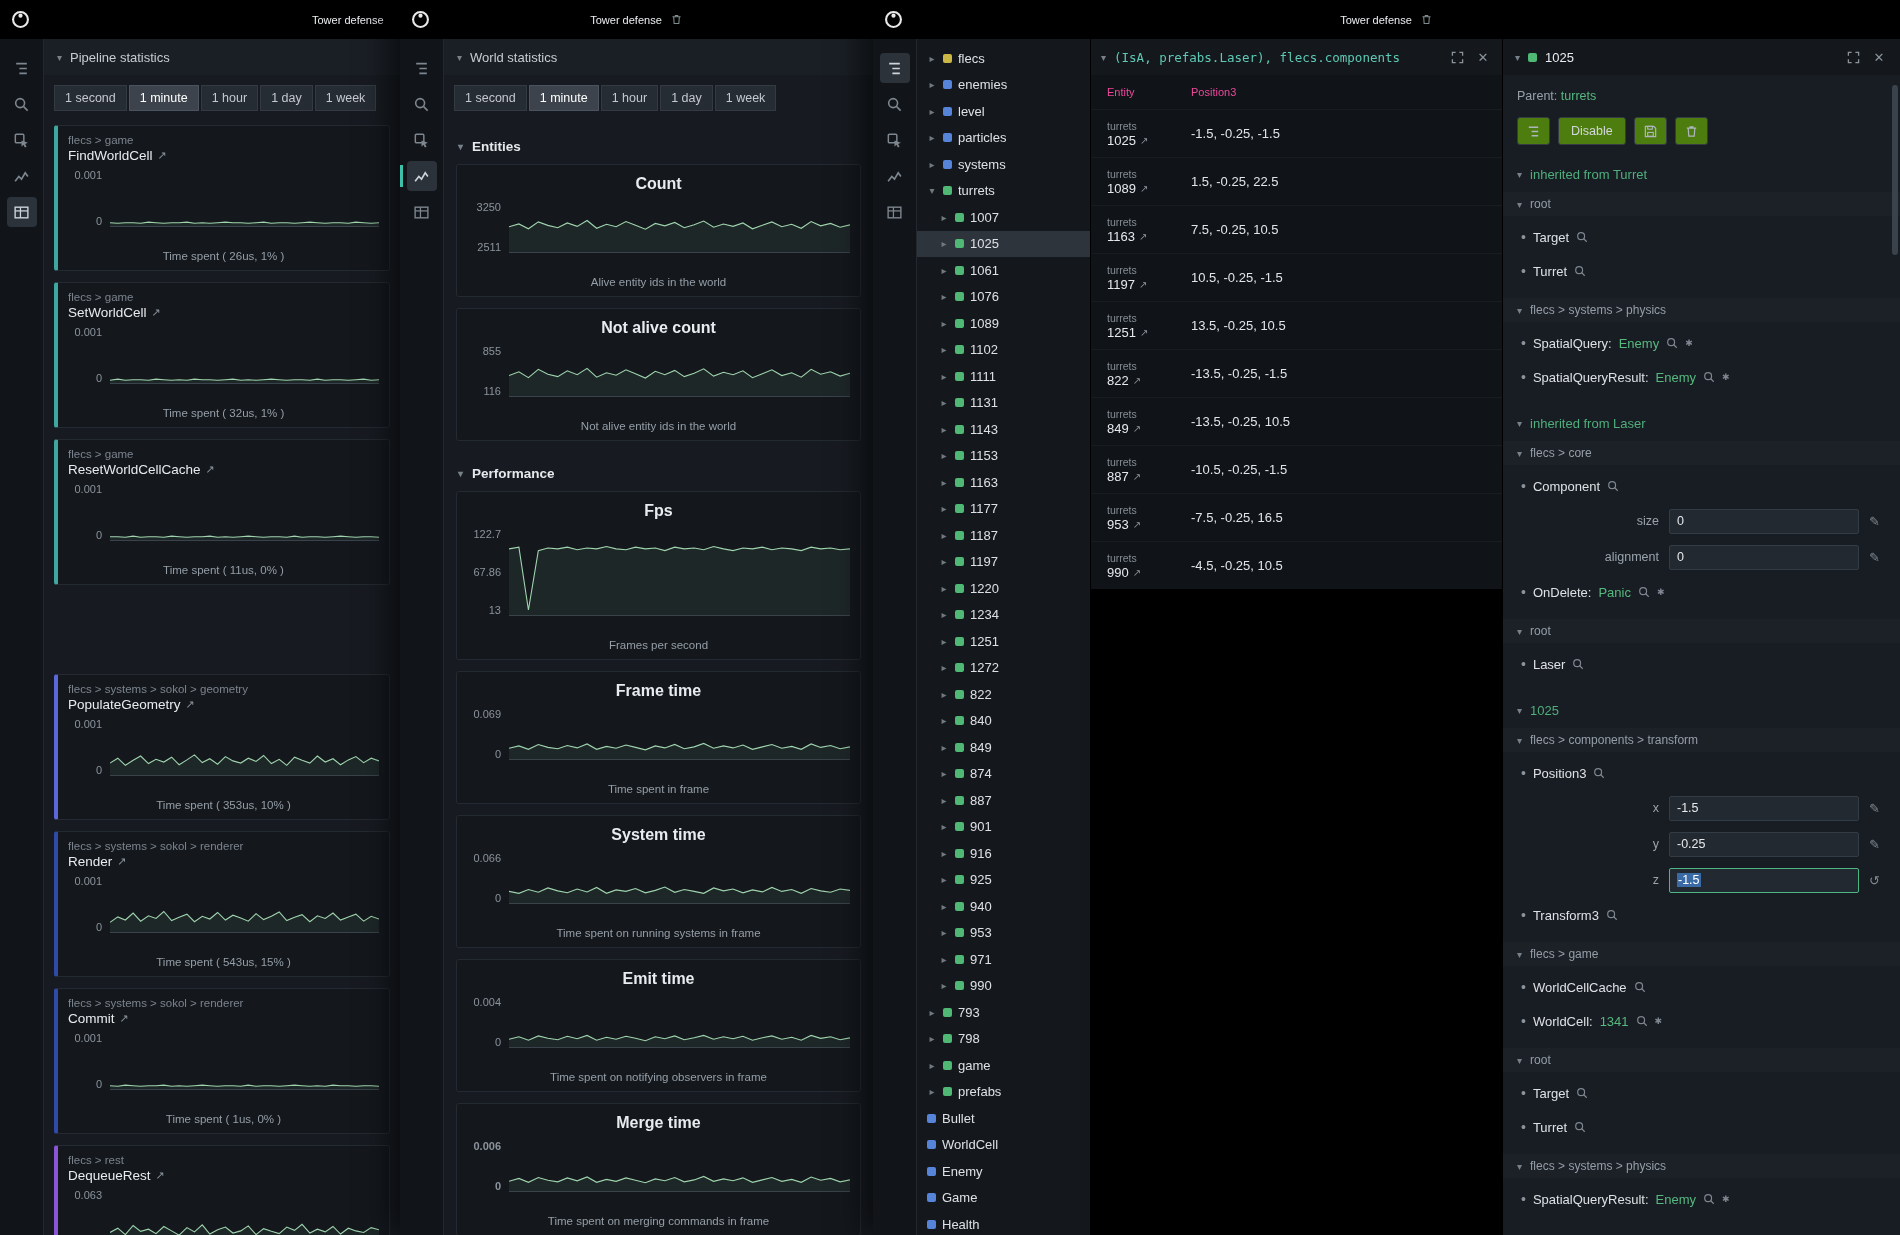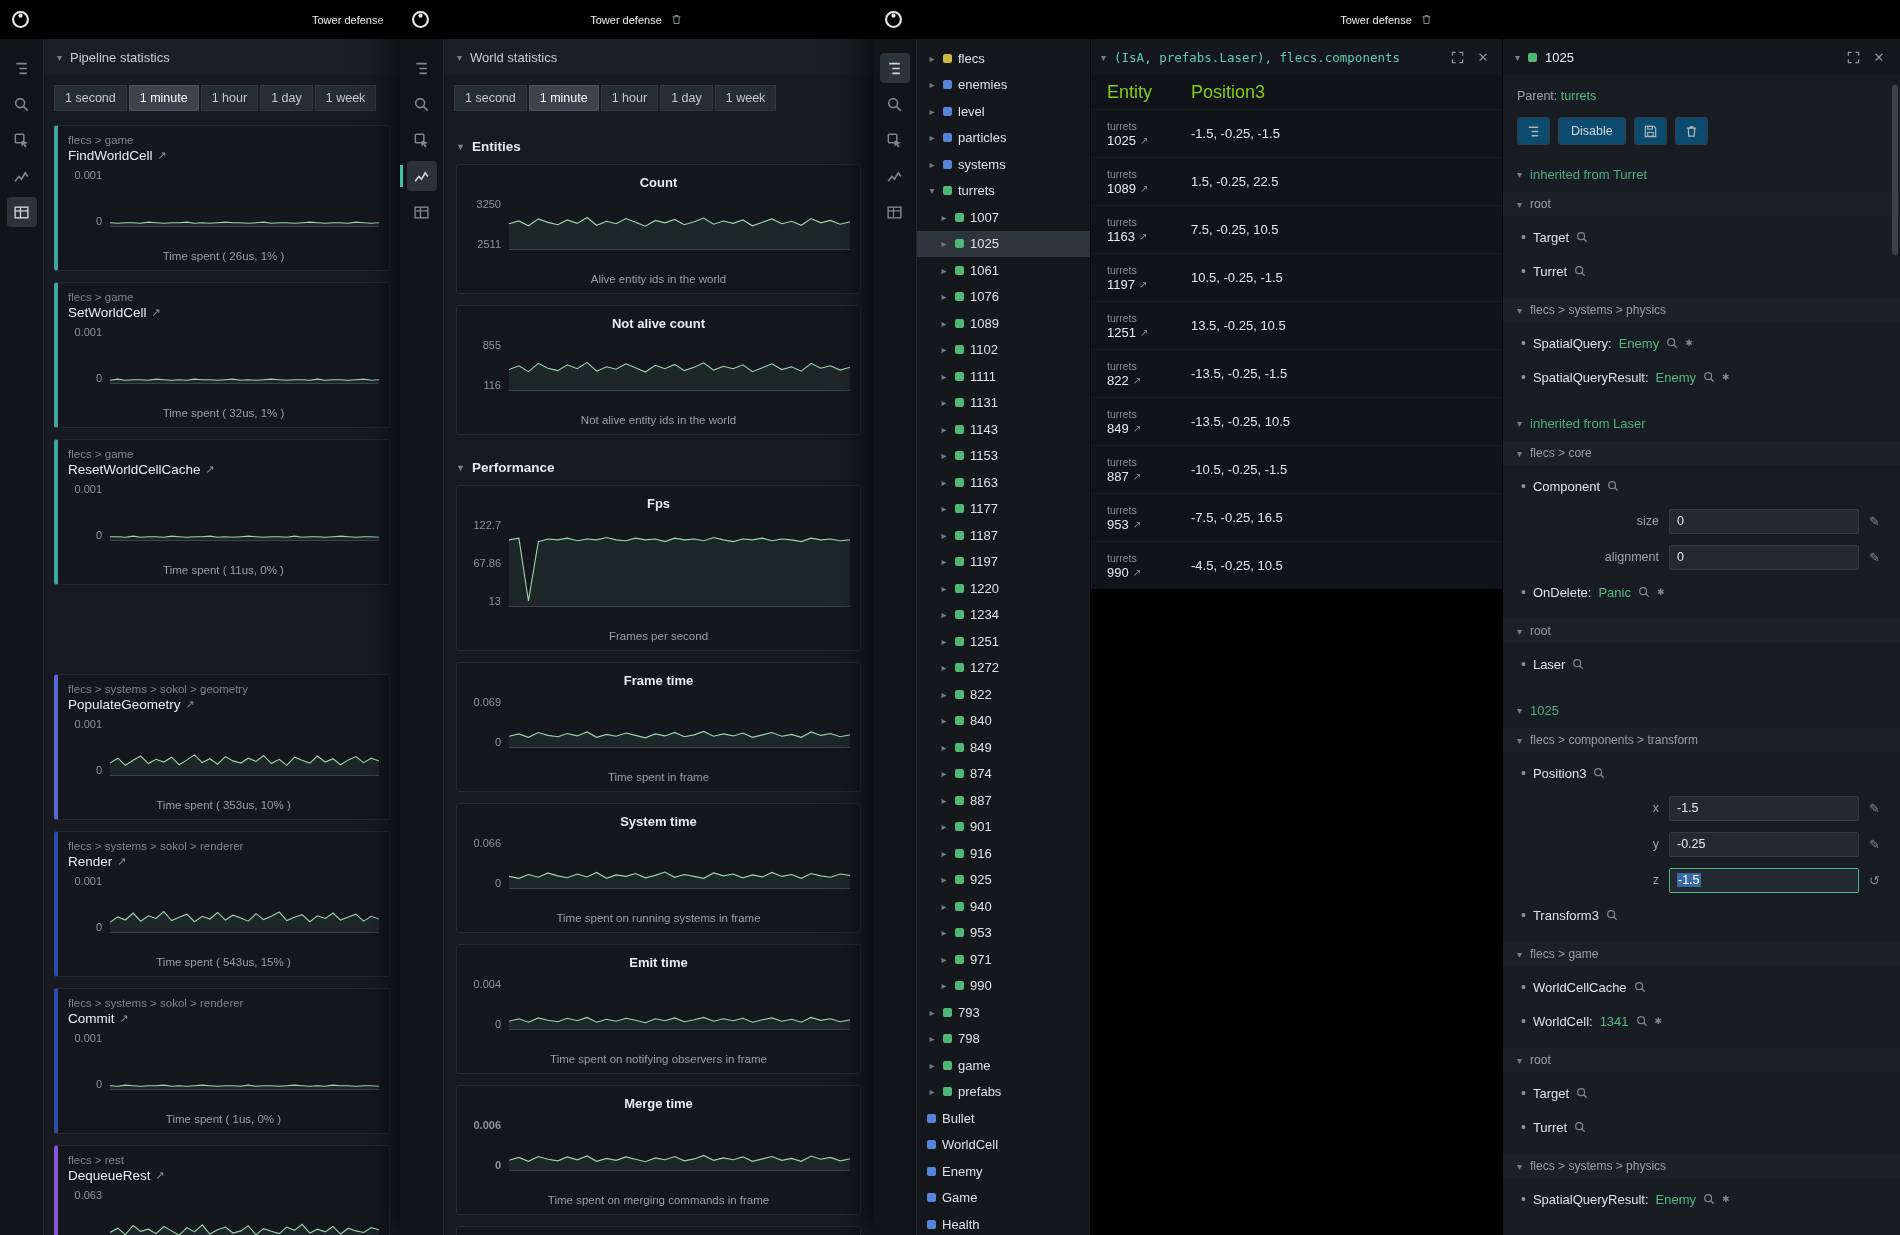--- a/index.html
+++ b/index.html
@@ -29,21 +29,21 @@
   .chev{color:#78808a;font-size:10px;}
   .ranges{display:flex;gap:2px;padding:10px;flex:none;}
   .range-btn{background:#262c33;border:1px solid #333a42;color:#c3c9cf;font-size:12.5px;padding:5px 10px;cursor:pointer;font-family:"Liberation Sans",sans-serif;}
   .range-btn.active{background:#3c434c;color:#fff;border-color:#4b545e;}
   .charts{flex:1;overflow:hidden;padding-top:4px;}
 
   .stat-card{background:#14181d;border:1px solid #242a31;border-left:4px solid #242a31;border-radius:3px;margin:0 10px 11px 10px;padding:8px 10px 6px;}
   .w2card{border-left-width:1px;border-left-color:#242a31;margin:0 12px 11px 12px;}
   .crumb{font-size:11.5px;color:#7b838d;margin-bottom:2px;}
   .card-title{font-size:13.5px;color:#e9ecee;display:flex;align-items:center;gap:5px;}
-  .card-title.center{justify-content:center;font-weight:bold;font-size:13px;padding:2px 0 2px;}
+  .card-title.center{justify-content:center;font-weight:bold;font-size:16px;padding:2px 0 2px;}
   .card-title .nav{color:#8b939c;font-size:11px;}
   .chart-row{display:flex;gap:8px;margin-top:6px;align-items:stretch;}
   .yticks{display:flex;flex-direction:column;justify-content:space-between;align-items:flex-end;font-size:11px;color:#8b939c;min-width:34px;}
   .sparkwrap{flex:1;border-bottom:1px solid #3a424b;position:relative;}
   .spark{position:absolute;inset:0;width:100%;height:100%;}
   .caption{text-align:center;font-size:11.5px;color:#959ea7;padding:23px 0 2px;}
   .sect-h{display:flex;align-items:center;gap:9px;padding:14px 14px 10px;color:#e6e9ec;font-size:13.5px;font-weight:bold;}
 
   
   .tree{width:174px;flex:none;background:#14181d;border-right:1px solid #000;overflow:hidden;padding-top:6px;}
@@ -52,39 +52,39 @@
   .trow.sel{background:#2e343c;}
   .tcaret{width:10px;flex:none;color:#707880;font-size:10px;text-align:center;}
   .tsq{width:9px;height:9px;border-radius:2px;flex:none;}
   .tlabel{flex:1;overflow:hidden;white-space:nowrap;}
 
   
   .qpane{width:412px;flex:none;background:#000;border-right:1px solid #000;display:flex;flex-direction:column;}
   .q-h{height:36px;flex:none;background:#14181d;display:flex;align-items:center;gap:8px;padding:0 10px;}
   .qtext{flex:1;font-family:"DejaVu Sans Mono",monospace;font-size:12.5px;color:#5ec9b4;overflow:hidden;white-space:nowrap;}
   .q-icon{color:#8a929b;width:18px;height:18px;display:flex;align-items:center;justify-content:center;cursor:pointer;font-size:13px;flex:none;}
-  .q-cols{display:flex;height:34px;align-items:center;color:#84cc16;font-size:18px;background:#101419;}
+  .q-cols{display:flex;height:34px;align-items:center;color:#ec4899;font-size:11px;background:#101419;}
   .q-col1{width:100px;padding-left:16px;flex:none;}
   .qrow{height:48px;display:flex;align-items:center;background:#101419;border-top:1px solid #171c22;cursor:pointer;}
   .qe{width:100px;padding-left:16px;flex:none;display:flex;flex-direction:column;justify-content:center;gap:1px;}
   .qe .p{font-size:10.5px;color:#848c95;}
   .qe .n{font-size:13px;color:#e6e9ec;display:flex;gap:4px;align-items:center;}
   .nav{color:#8b939c;font-size:10px;}
   .qv{font-size:13px;color:#e2e5e8;}
 
   
   .ins{flex:1;background:#181d23;display:flex;flex-direction:column;overflow:hidden;position:relative;}
   .ins-h{height:36px;flex:none;background:#14181d;display:flex;align-items:center;gap:8px;padding:0 12px;}
   .ins-h .sq{width:9px;height:9px;border-radius:2px;background:#4fb874;flex:none;}
   .ins-h .name{font-size:13px;color:#e9ecee;flex:1;}
   .ins-body{flex:1;overflow:hidden;padding:10px 14px 0;}
   .parent-row{font-size:12.5px;color:#98a1aa;margin:4px 0 14px;}
   .parent-row .plink{color:#56b97f;cursor:pointer;}
   .btnrow{display:flex;gap:8px;margin-bottom:6px;}
-  .ibtn{height:28px;min-width:32px;padding:0 12px;background:#0c4a6e;border:1px solid #343b44;border-radius:3px;color:#d4d8dc;font-size:12.5px;display:flex;align-items:center;justify-content:center;cursor:pointer;font-family:"Liberation Sans",sans-serif;}
+  .ibtn{height:28px;min-width:32px;padding:0 12px;background:#4d7c0f;border:1px solid #343b44;border-radius:3px;color:#d4d8dc;font-size:12.5px;display:flex;align-items:center;justify-content:center;cursor:pointer;font-family:"Liberation Sans",sans-serif;}
   .ibtn.iconb{padding:0 8px;color:#aeb5bc;}
   .ibtn svg{width:15px;height:15px;}
   .sec-h{display:flex;align-items:center;gap:8px;color:#4fae7c;font-size:13px;margin:22px 0 6px;cursor:pointer;}
   .path-h{display:flex;align-items:center;gap:8px;color:#959ea7;font-size:12px;background:#1c2128;margin:10px -14px 4px;padding:5px 14px;cursor:pointer;}
   .comp-row{display:flex;align-items:center;gap:7px;height:34px;font-size:13px;color:#dde1e5;padding-left:4px;}
   .bullet{color:#8b939c;font-size:14px;line-height:1;}
   .cval{color:#56b97f;cursor:pointer;}
   .icon-s{color:#7f8791;display:flex;align-items:center;font-size:9px;cursor:pointer;}
   .field-row{display:flex;align-items:center;height:36px;gap:10px;}
   .f-label{width:142px;flex:none;text-align:right;color:#9aa3ac;font-size:12.5px;}

